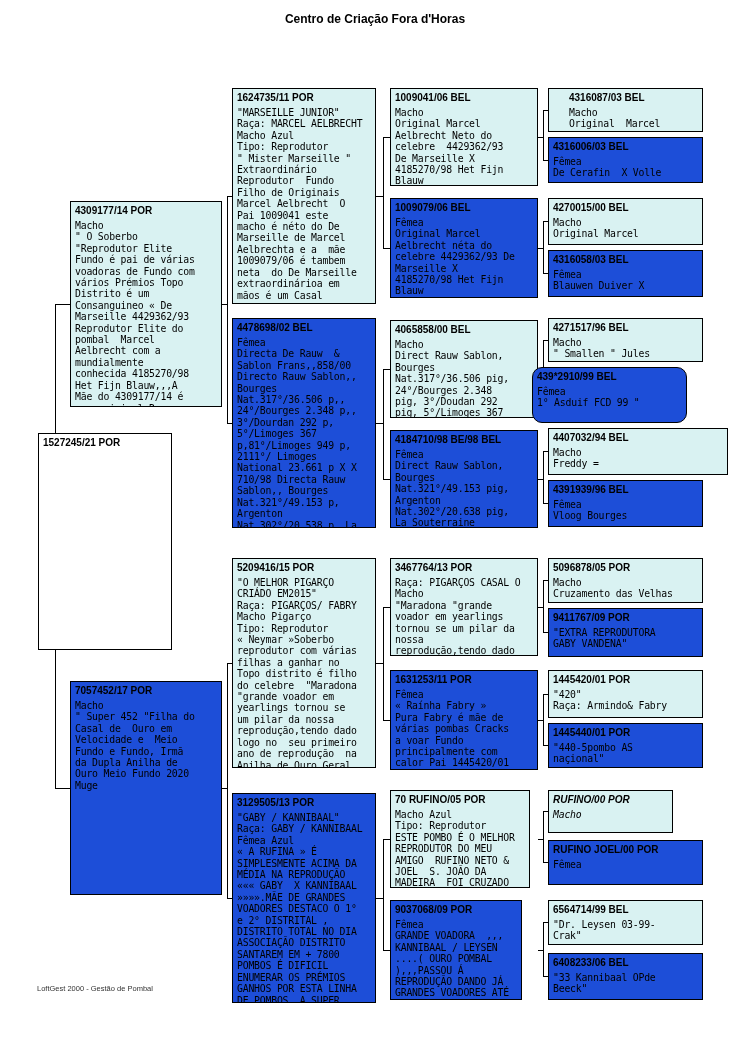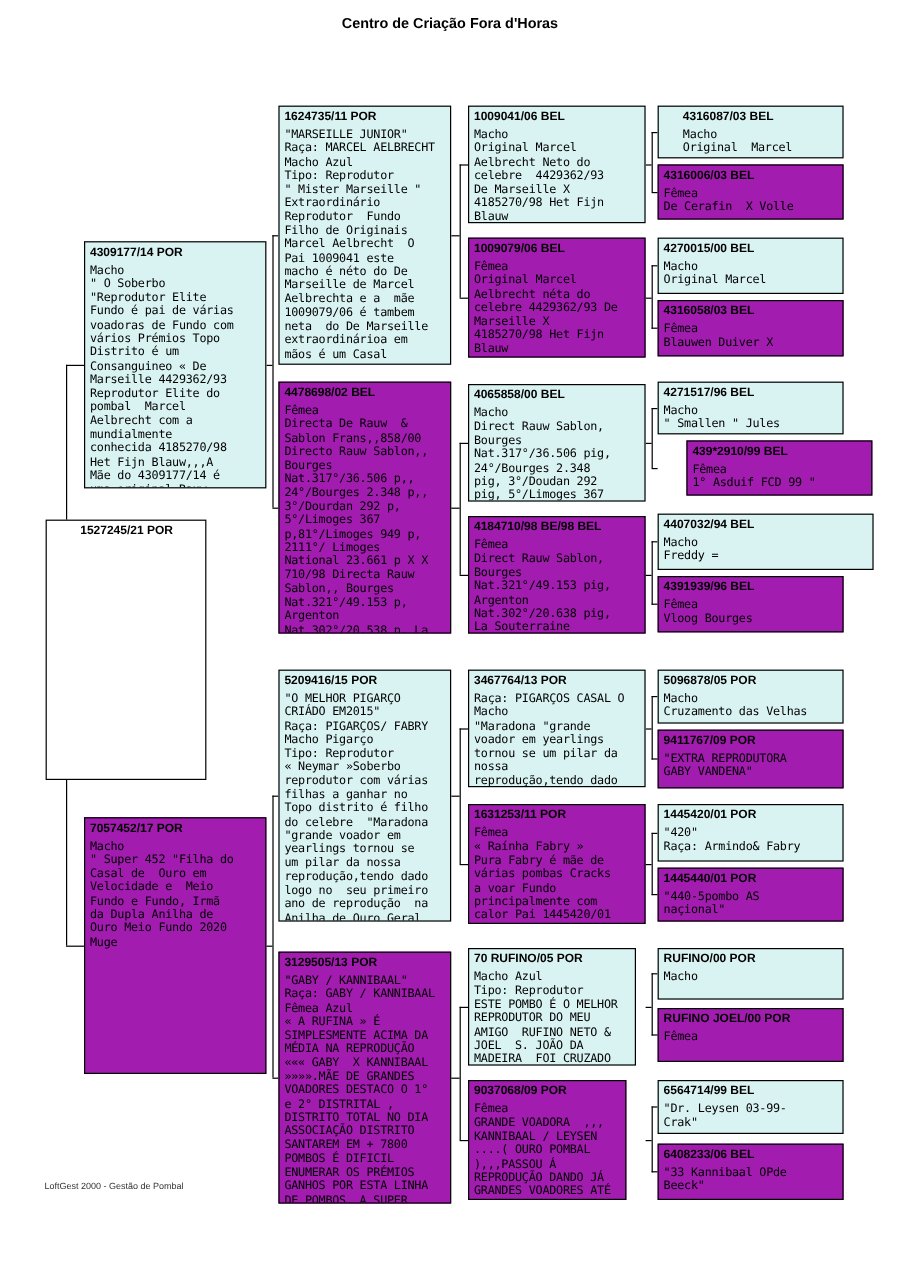--- a/index.html
+++ b/index.html
@@ -9,21 +9,21 @@
          font-family:"Liberation Sans",sans-serif;font-weight:bold;font-size:12px;}
   #footer{position:absolute;left:37px;top:984px;font-family:"Liberation Sans",sans-serif;
           font-size:7.5px;color:#333;}
   .box{position:absolute;border:1px solid #000;box-sizing:border-box;
        padding:3px 3px 2px 4px;overflow:hidden;}
   .box .ring{font-family:"Liberation Sans",sans-serif;font-weight:bold;
              font-size:10px;line-height:12px;margin-bottom:3px;white-space:nowrap;}
   .box .body{font-size:9.8px;line-height:11.4px;white-space:pre-wrap;
              letter-spacing:-0.2px;}
   .male{background:#d9f2f2;}
-  .female{background:#a21caf;}
+  .female{background:#1d4ed8;}
   .root{background:#ffffff;}
   .ln{position:absolute;background:#000;display:block;}
 </style>
 </head>
 <body>
 
 <div id="title">Centro de Criação Fora d'Horas</div>
 
 <div>
 
@@ -86,21 +86,21 @@
   <i class="ln" style="left:543px;top:811px;width:5px;height:1px;"></i>
   <i class="ln" style="left:543px;top:862px;width:5px;height:1px;"></i>
   <i class="ln" style="left:543px;top:922px;width:1px;height:55px;"></i>
   <i class="ln" style="left:538px;top:950px;width:5px;height:1px;"></i>
   <i class="ln" style="left:543px;top:922px;width:5px;height:1px;"></i>
   <i class="ln" style="left:543px;top:976px;width:5px;height:1px;"></i>
 </div>
 
 <div>
 
-  <div class="box root" style="left:38px;top:433px;width:134px;height:217px;text-align:center;">
+  <div class="box root" style="left:38px;top:433px;width:134px;height:217px;">
     <div class="ring">1527245/21 POR</div>
   </div>
 
   <div class="box male" style="left:70px;top:201px;width:152px;height:206px;">
     <div class="ring">4309177/14 POR</div>
     <div class="body">Macho
 " O Soberbo
 "Reprodutor Elite
 Fundo é pai de várias
 voadoras de Fundo com
@@ -309,21 +309,21 @@
   <div class="box female" style="left:548px;top:250px;width:155px;height:47px;">
     <div class="ring">4316058/03 BEL</div>
     <div class="body">Fêmea
 Blauwen Duiver X</div>
   </div>
   <div class="box male" style="left:548px;top:318px;width:155px;height:44px;">
     <div class="ring">4271517/96 BEL</div>
     <div class="body">Macho
 " Smallen " Jules</div>
   </div>
-  <div class="box female" style="left:572px;top:367px;width:155px;height:46px;">
+  <div class="box female" style="left:532px;top:367px;width:155px;height:56px;border-radius:10px;">
     <div class="ring">439*2910/99 BEL</div>
     <div class="body">Fêmea
 1° Asduif FCD 99 "</div>
   </div>
   <div class="box male" style="left:548px;top:428px;width:180px;height:47px;">
     <div class="ring">4407032/94 BEL</div>
     <div class="body">Macho
 Freddy =</div>
   </div>
   <div class="box female" style="left:548px;top:480px;width:155px;height:47px;">
@@ -344,21 +344,21 @@
   <div class="box male" style="left:548px;top:670px;width:155px;height:48px;">
     <div class="ring">1445420/01 POR</div>
     <div class="body">"420"
 Raça: Armindo&amp; Fabry</div>
   </div>
   <div class="box female" style="left:548px;top:723px;width:155px;height:45px;">
     <div class="ring">1445440/01 POR</div>
     <div class="body">"440-5pombo AS
 naçional"</div>
   </div>
-  <div class="box male" style="left:548px;top:790px;width:155px;height:43px;">
+  <div class="box male" style="left:548px;top:790px;width:125px;height:43px;font-style:italic;">
     <div class="ring">RUFINO/00 POR</div>
     <div class="body">Macho</div>
   </div>
   <div class="box female" style="left:548px;top:840px;width:155px;height:45px;">
     <div class="ring">RUFINO JOEL/00 POR</div>
     <div class="body">Fêmea</div>
   </div>
   <div class="box male" style="left:548px;top:900px;width:155px;height:45px;">
     <div class="ring">6564714/99 BEL</div>
     <div class="body">"Dr. Leysen 03-99-

